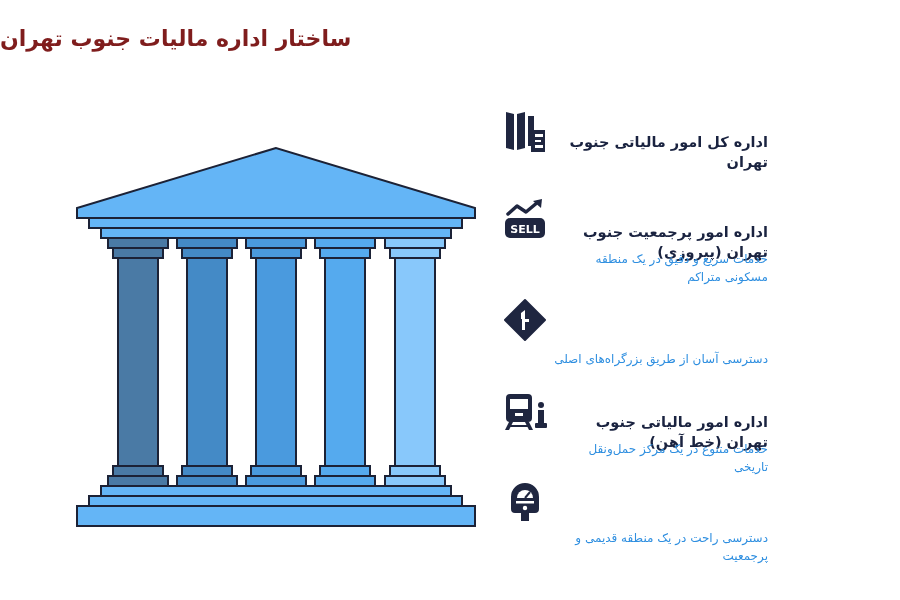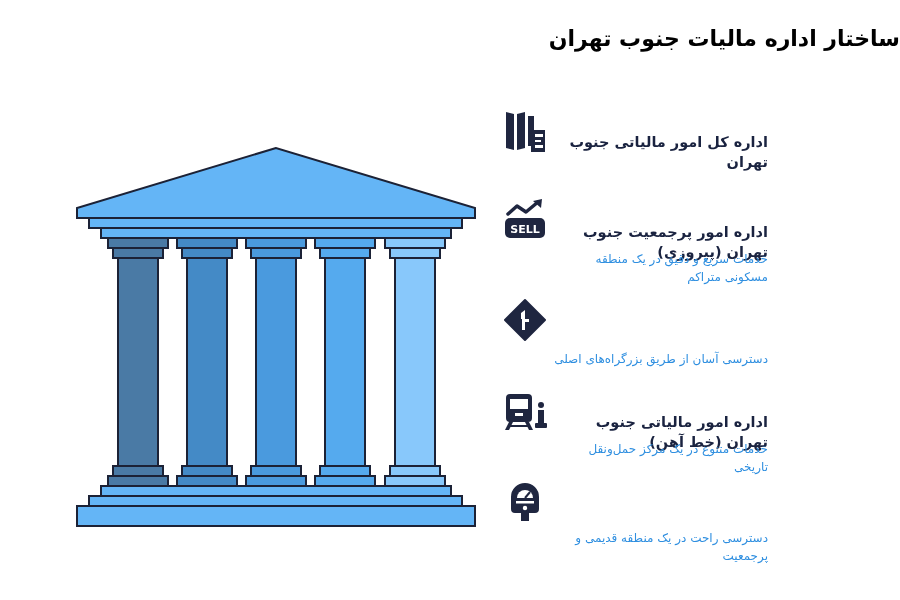--- a/index.html
+++ b/index.html
@@ -1,22 +1,22 @@
 <!DOCTYPE html>
 <html><head>
   <meta charset="utf-8">
   <style>
     html, body { margin: 0; padding: 0; }
     body {
       width: 900px; height: 600px; background: #ffffff; position: relative; overflow: hidden;
       font-family: "DejaVu Sans", sans-serif;
     }
     .title {
-      position: absolute; left: 0; top: 26px; width: 900px; text-align: right;
-      font-size: 22px; font-weight: bold; color: #000000; direction: rtl;
+      position: absolute; left: 0; top: 26px; width: 900px; text-align: left;
+      font-size: 22px; font-weight: bold; color: #7f1d1d; direction: rtl;
     }
     #temple { position: absolute; left: 0; top: 0; }
     .item { position: absolute; left: 498px; width: 270px; height: 90px; }
     .item .icon { position: absolute; left: 2px; top: 0; width: 50px; height: 46px; }
     .item .heading {
       position: absolute; right: 0; top: 24px; width: 215px; direction: rtl; text-align: right;
       font-size: 14.5px; font-weight: bold; color: #1a2340; line-height: 20px;
     }
     .item .desc {
       position: absolute; right: 0; width: 215px; direction: rtl; text-align: right;

